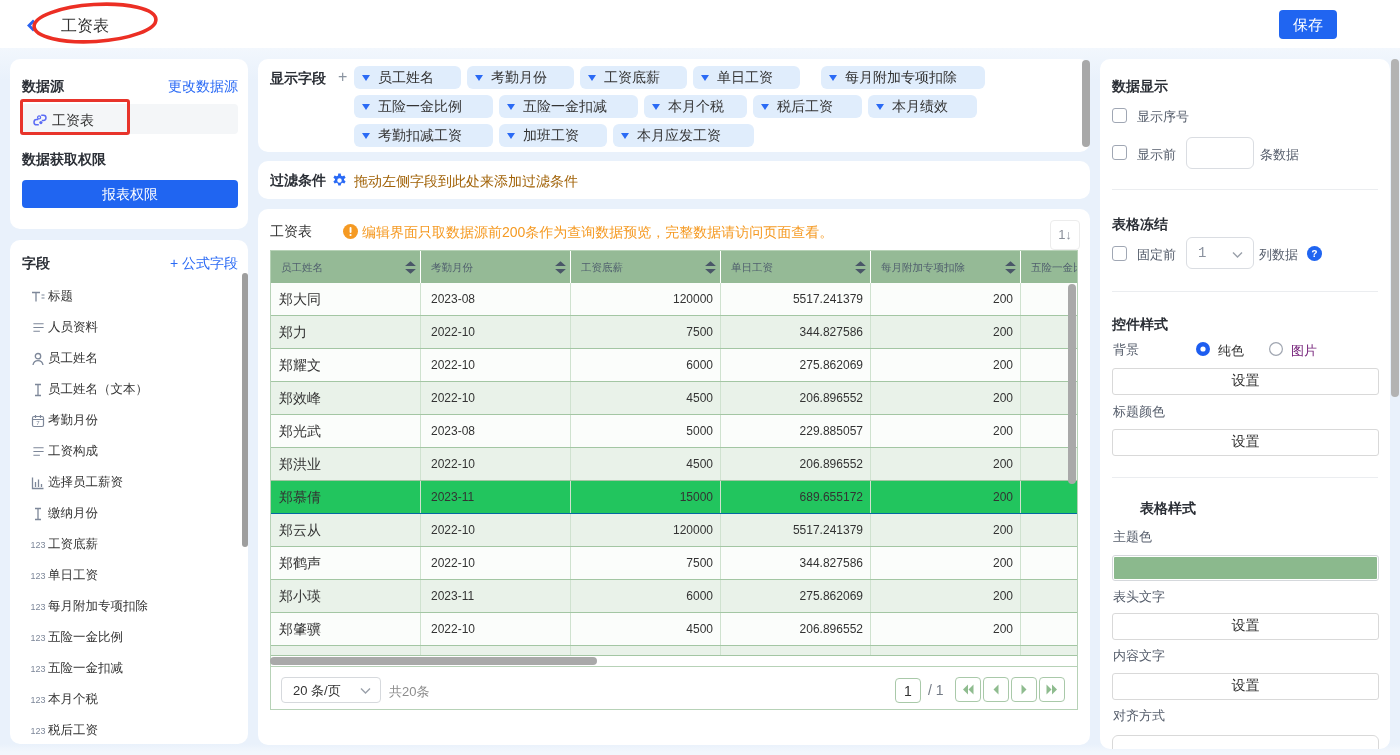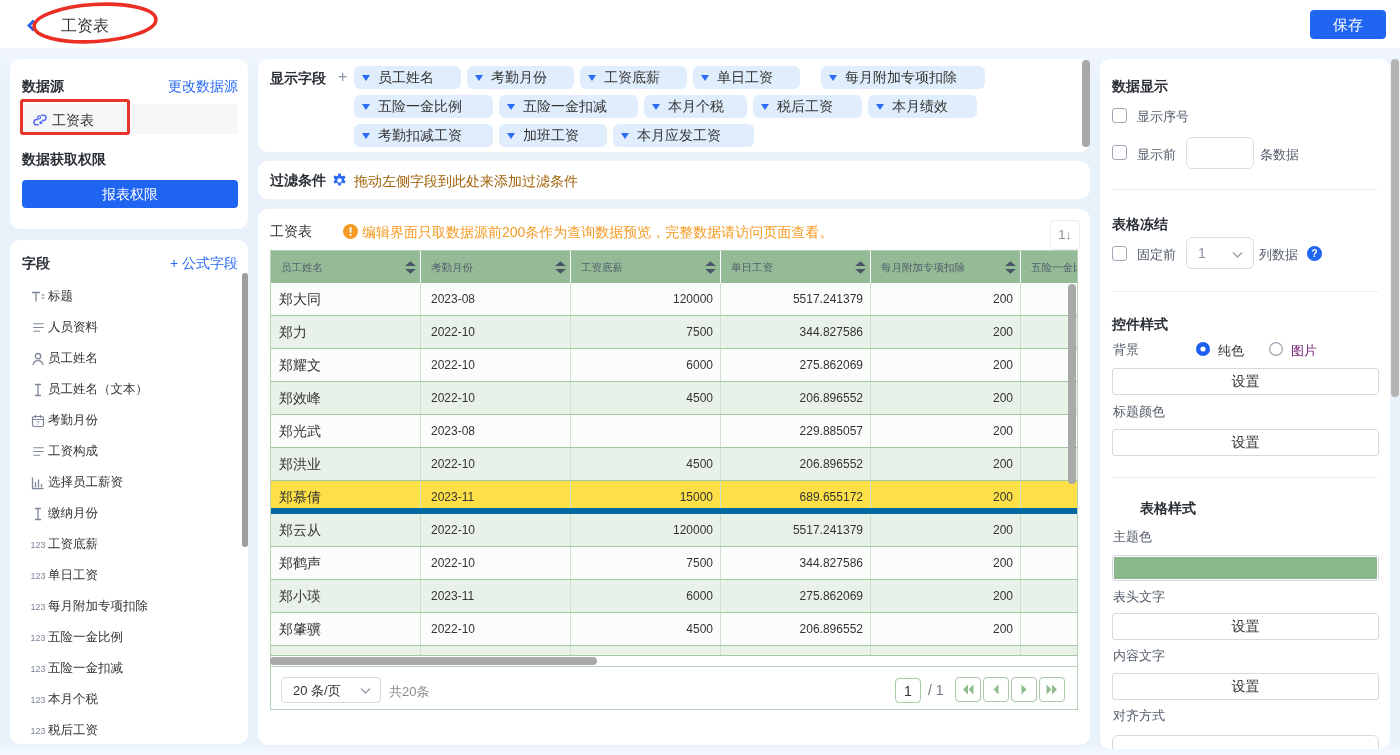--- a/index.html
+++ b/index.html
@@ -35,21 +35,21 @@
 <body>
 
 <div class="abs" style="left:0;top:0;width:1400px;height:48px;background:#fff;"></div>
 <svg class="abs" style="left:26px;top:19px;" width="10" height="13" viewBox="0 0 10 13">
   <polyline points="8,1.5 3,6.5 8,11.5" fill="none" stroke="#2a63f0" stroke-width="2.8"></polyline>
 </svg>
 <div class="abs" style="left:61px;top:16px;font-size:16px;color:#333;">工资表</div>
 <svg class="abs" style="left:28px;top:0px;" width="140" height="48" viewBox="0 0 140 48">
   <ellipse cx="67" cy="23" rx="61" ry="18.5" fill="none" stroke="#ec2f24" stroke-width="3.6" transform="rotate(-3.5 67 23)"></ellipse>
 </svg>
-<div class="abs btn-blue" style="left:1310px;top:10px;width:76px;height:29px;line-height:29px;font-size:15px;">保存</div>
+<div class="abs btn-blue" style="left:1279px;top:10px;width:58px;height:29px;line-height:29px;font-size:15px;">保存</div>
 
 <div class="panel" style="left:10px;top:59px;width:238px;height:170px;">
   <div class="abs bold" style="left:12px;top:19px;">数据源</div>
   <div class="abs blue" style="right:10px;top:19px;">更改数据源</div>
   <div class="abs" style="left:12px;top:45px;width:216px;height:30px;background:#f4f6f8;border-radius:4px;"></div>
   <svg class="abs" style="left:23px;top:54px;" width="14" height="14" viewBox="0 0 14 14">
     <g fill="none" stroke="#5b6cf5" stroke-width="1.5">
       <path d="M8.2 2.2 l2.2 0 a2.6 2.6 0 0 1 0 5.2 l-1.6 0"></path>
       <path d="M5.8 11.8 l-2.2 0 a2.6 2.6 0 0 1 0 -5.2 l1.6 0"></path>
     </g>
@@ -348,41 +348,42 @@
     <span style="left:600px;width:142px;text-align:right;font-size:12px;">200</span>
     <span style="left:149px;width:1px;height:33px;background:#cfe2cf;"></span>
     <span style="left:299px;width:1px;height:33px;background:#cfe2cf;"></span>
     <span style="left:449px;width:1px;height:33px;background:#cfe2cf;"></span>
     <span style="left:599px;width:1px;height:33px;background:#cfe2cf;"></span>
     <span style="left:749px;width:1px;height:33px;background:#cfe2cf;"></span>
   </div>
         <div class="abs row-cells" style="left:0;top:132px;width:806px;height:33px;background:#fbfdfb;border-bottom:1px solid #a3c6a3;overflow:hidden;">
     <span style="left:8px;">郑光武</span>
     <span style="left:160px;font-size:12px;">2023-08</span>
+    <span style="left:300px;width:142px;text-align:right;font-size:12px;">5000</span>
     <span style="left:450px;width:142px;text-align:right;font-size:12px;">229.885057</span>
     <span style="left:600px;width:142px;text-align:right;font-size:12px;">200</span>
     <span style="left:149px;width:1px;height:33px;background:#cfe2cf;"></span>
     <span style="left:299px;width:1px;height:33px;background:#cfe2cf;"></span>
     <span style="left:449px;width:1px;height:33px;background:#cfe2cf;"></span>
     <span style="left:599px;width:1px;height:33px;background:#cfe2cf;"></span>
     <span style="left:749px;width:1px;height:33px;background:#cfe2cf;"></span>
   </div>
         <div class="abs row-cells" style="left:0;top:165px;width:806px;height:33px;background:#e9f2e9;border-bottom:1px solid #a3c6a3;overflow:hidden;">
     <span style="left:8px;">郑洪业</span>
     <span style="left:160px;font-size:12px;">2022-10</span>
     <span style="left:300px;width:142px;text-align:right;font-size:12px;">4500</span>
     <span style="left:450px;width:142px;text-align:right;font-size:12px;">206.896552</span>
     <span style="left:600px;width:142px;text-align:right;font-size:12px;">200</span>
     <span style="left:149px;width:1px;height:33px;background:#cfe2cf;"></span>
     <span style="left:299px;width:1px;height:33px;background:#cfe2cf;"></span>
     <span style="left:449px;width:1px;height:33px;background:#cfe2cf;"></span>
     <span style="left:599px;width:1px;height:33px;background:#cfe2cf;"></span>
     <span style="left:749px;width:1px;height:33px;background:#cfe2cf;"></span>
   </div>
-        <div class="abs row-cells" style="left:0;top:198px;width:806px;height:33px;background:#fde047;border-bottom:6px solid #0369a1;overflow:hidden;">
+        <div class="abs row-cells" style="left:0;top:198px;width:806px;height:33px;background:#22c55e;border-bottom:1px solid #0369a1;overflow:hidden;">
     <span style="left:8px;">郑慕倩</span>
     <span style="left:160px;font-size:12px;">2023-11</span>
     <span style="left:300px;width:142px;text-align:right;font-size:12px;">15000</span>
     <span style="left:450px;width:142px;text-align:right;font-size:12px;">689.655172</span>
     <span style="left:600px;width:142px;text-align:right;font-size:12px;">200</span>
     <span style="left:149px;width:1px;height:33px;background:#cfe2cf;"></span>
     <span style="left:299px;width:1px;height:33px;background:#cfe2cf;"></span>
     <span style="left:449px;width:1px;height:33px;background:#cfe2cf;"></span>
     <span style="left:599px;width:1px;height:33px;background:#cfe2cf;"></span>
     <span style="left:749px;width:1px;height:33px;background:#cfe2cf;"></span>
@@ -458,21 +459,21 @@
 
   <div class="abs" style="left:23px;top:468px;width:100px;height:26px;border:1px solid #d6d9dd;border-radius:4px;background:#fff;">
     <span class="abs" style="left:11px;top:4px;font-size:13px;color:#333;">20 条/页</span>
     <svg class="abs" style="right:9px;top:9px;" width="11" height="8" viewBox="0 0 11 8">
         <polyline points="1,1.5 5.5,6 10,1.5" fill="none" stroke="#9aa0aa" stroke-width="1.4"></polyline>
       </svg>
   </div>
   <div class="abs" style="left:131px;top:474px;color:#8c8c8c;font-size:13px;">共20条</div>
 </div>
 
-<div class="panel" id="rightp" style="left:1100px;top:59px;width:290px;height:690px;overflow:hidden;">
+<div class="panel" id="rightp" style="left:1100px;top:59px;width:290px;height:690px;overflow:hidden;font-family:Liberation Mono, monospace;">
   <div class="abs bold" style="left:12px;top:19px;">数据显示</div>
   <div class="cb" style="left:12px;top:49px;"></div>
   <div class="abs gray" style="left:37px;top:49px;">显示序号</div>
   <div class="cb" style="left:12px;top:86px;"></div>
   <div class="abs gray" style="left:37px;top:87px;">显示前</div>
   <div class="abs" style="left:86px;top:78px;width:68px;height:32px;border:1px solid #dadde2;border-radius:6px;background:#fff;"></div>
   <div class="abs gray" style="left:160px;top:87px;">条数据</div>
   <div class="divider" style="top:130px;"></div>
   <div class="abs bold" style="left:12px;top:157px;">表格冻结</div>
   <div class="cb" style="left:12px;top:187px;"></div>

